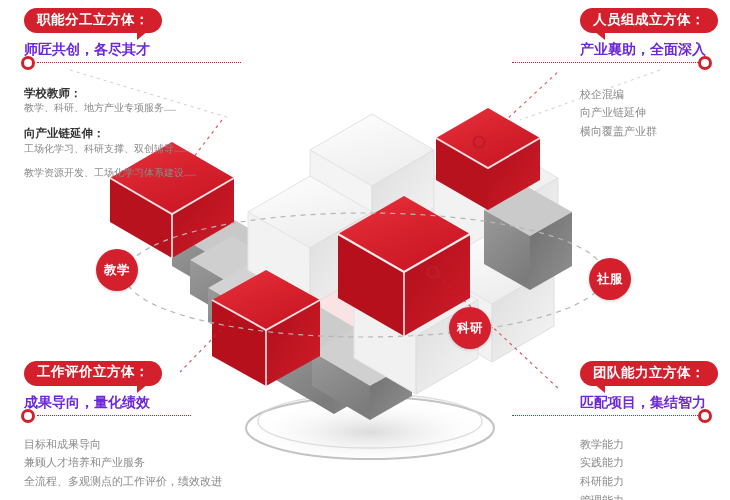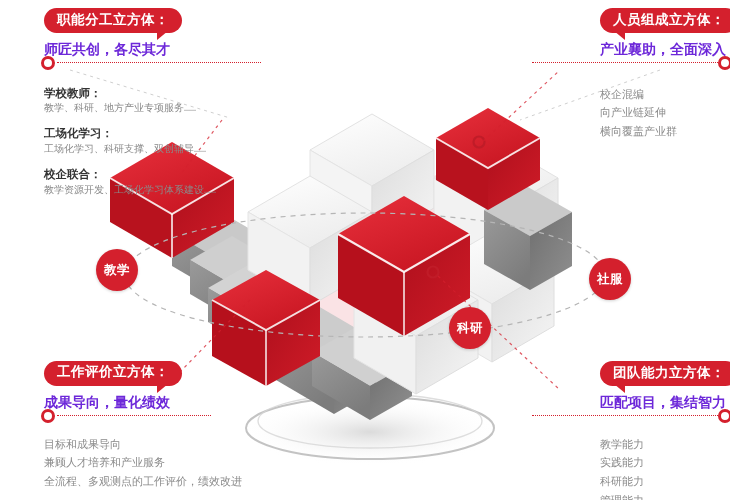--- a/index.html
+++ b/index.html
@@ -2,21 +2,21 @@
 <html><head>
 <meta charset="utf-8">
 <style>
   * { margin:0; padding:0; box-sizing:border-box; }
   html,body { width:730px; height:500px; overflow:hidden; background:#ffffff; }
   body { font-family:"DejaVu Sans","Liberation Sans",sans-serif; }
 
   #stage { position:relative; width:730px; height:500px; background:#fff; }
 
   
-  .callout { position:absolute;margin-left:20px; }
+  .callout { position:absolute; }
   .callout.left  { text-align:left; }
   .callout.right { text-align:left; }
 
   .banner {
     display:inline-block;
     position:relative;
     background:#D4202D;
     color:#ffffff;
     font-size:13.5px;
     font-weight:bold;
@@ -257,25 +257,24 @@
     <div class="connector" style="left:-3px; top:48px; width:220px;">
       <span class="ring" style="left:0;"></span>
       <span class="dots" style="left:16px; width:204px;"></span>
     </div>
     <div class="detail" style="margin-top:26px;">
       <div class="grp">
         <div class="hd">学校教师：</div>
         <div class="bd">教学、科研、地方产业专项服务……</div>
       </div>
       <div class="grp">
-        <div class="hd">工场化学习：</div>
+        <div class="hd">向产业链延伸：</div>
         <div class="bd">工场化学习、科研支撑、双创辅导……</div>
       </div>
       <div class="grp">
-        <div class="hd">校企联合：</div>
         <div class="bd">教学资源开发、工场化学习体系建设……</div>
       </div>
     </div>
   </div>
 
   <div class="callout right" style="left:580px; top:8px;">
     <div class="banner tail-bl">人员组成立方体：</div>
     <div class="subtitle">产业襄助，全面深入</div>
     <div class="connector" style="left:-68px; top:48px; width:200px;">
       <span class="ring" style="right:0;"></span>

